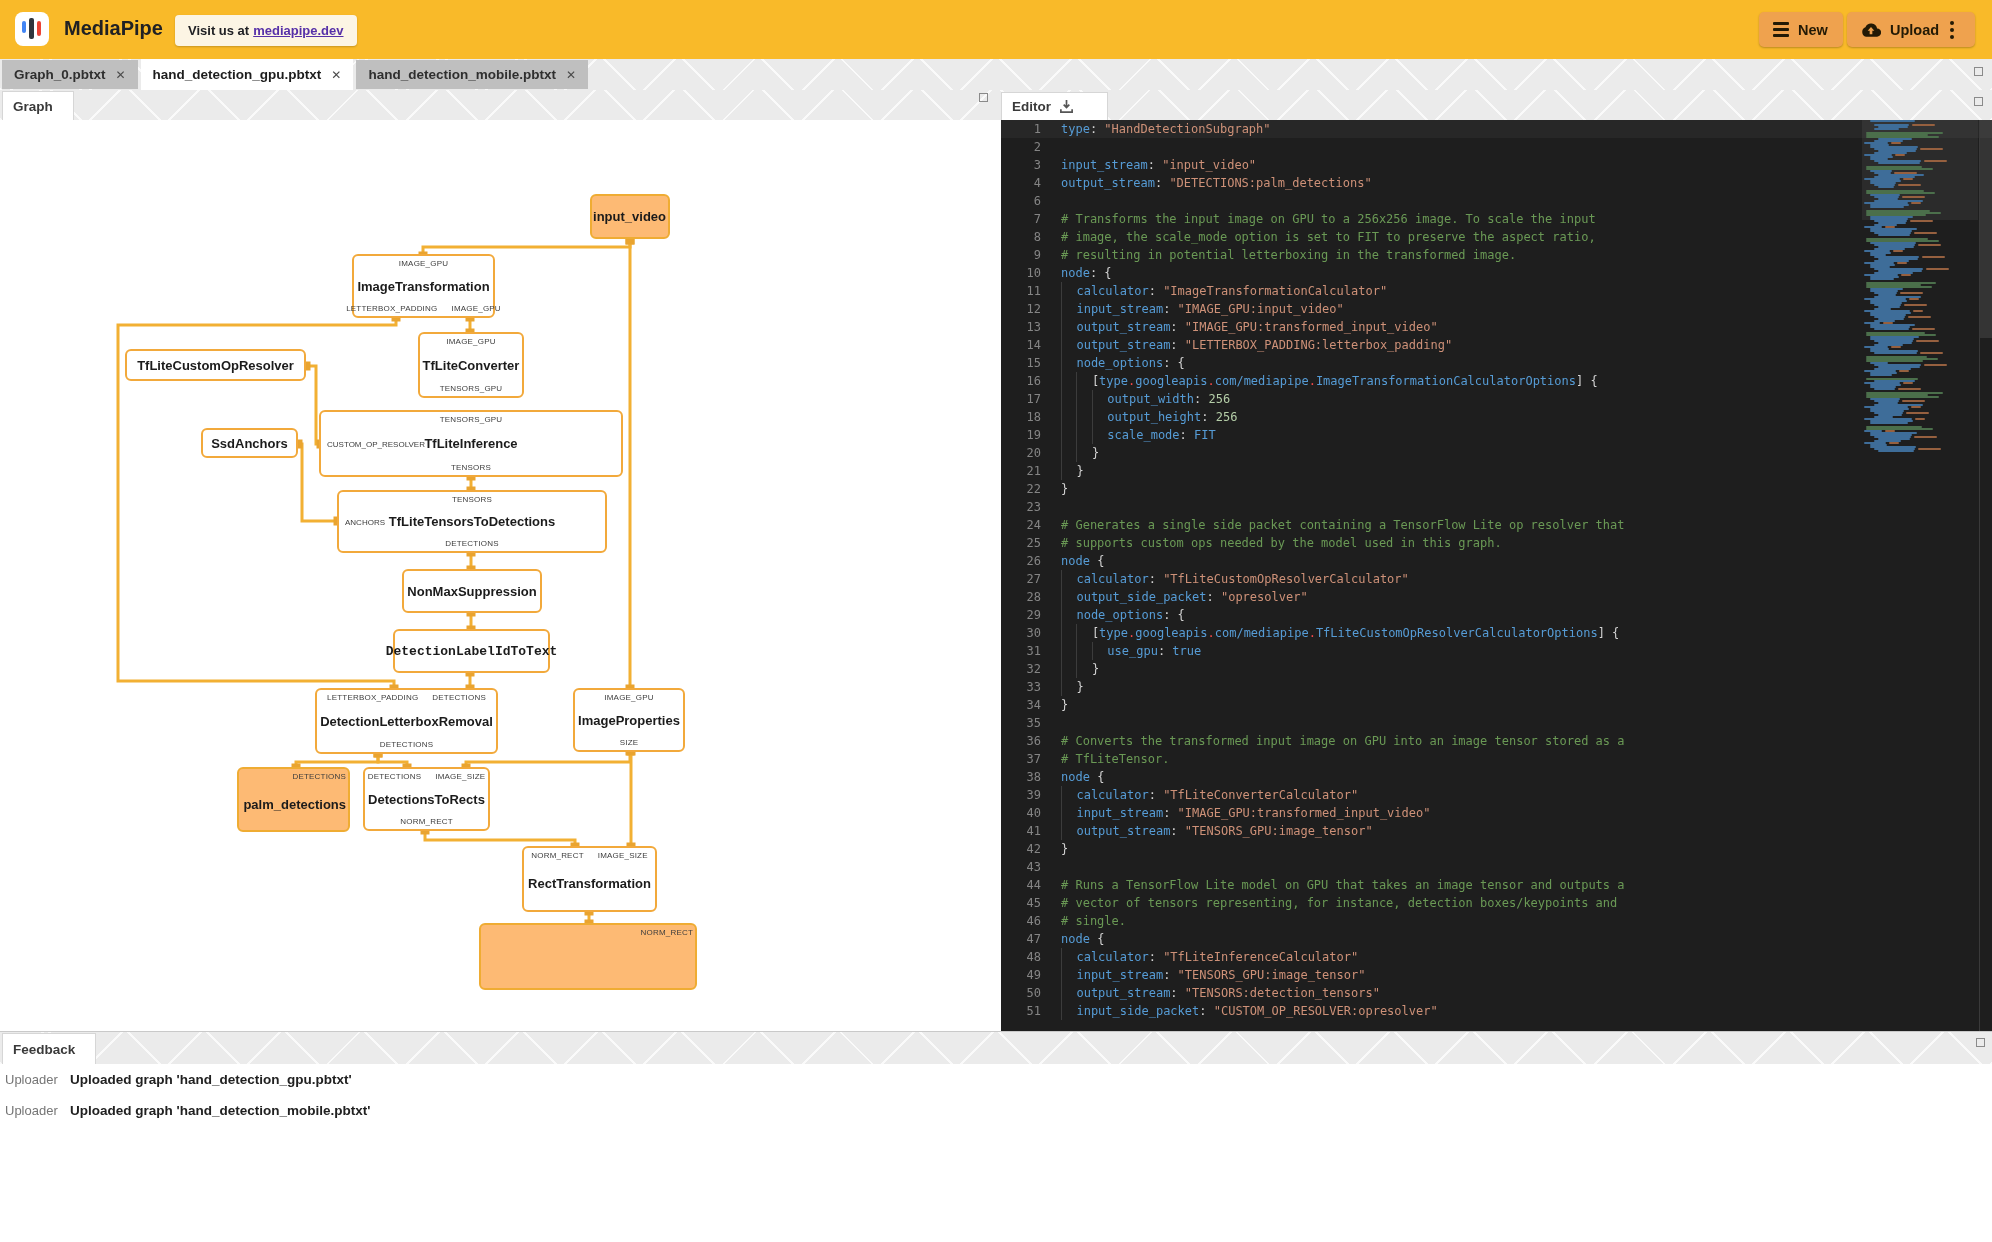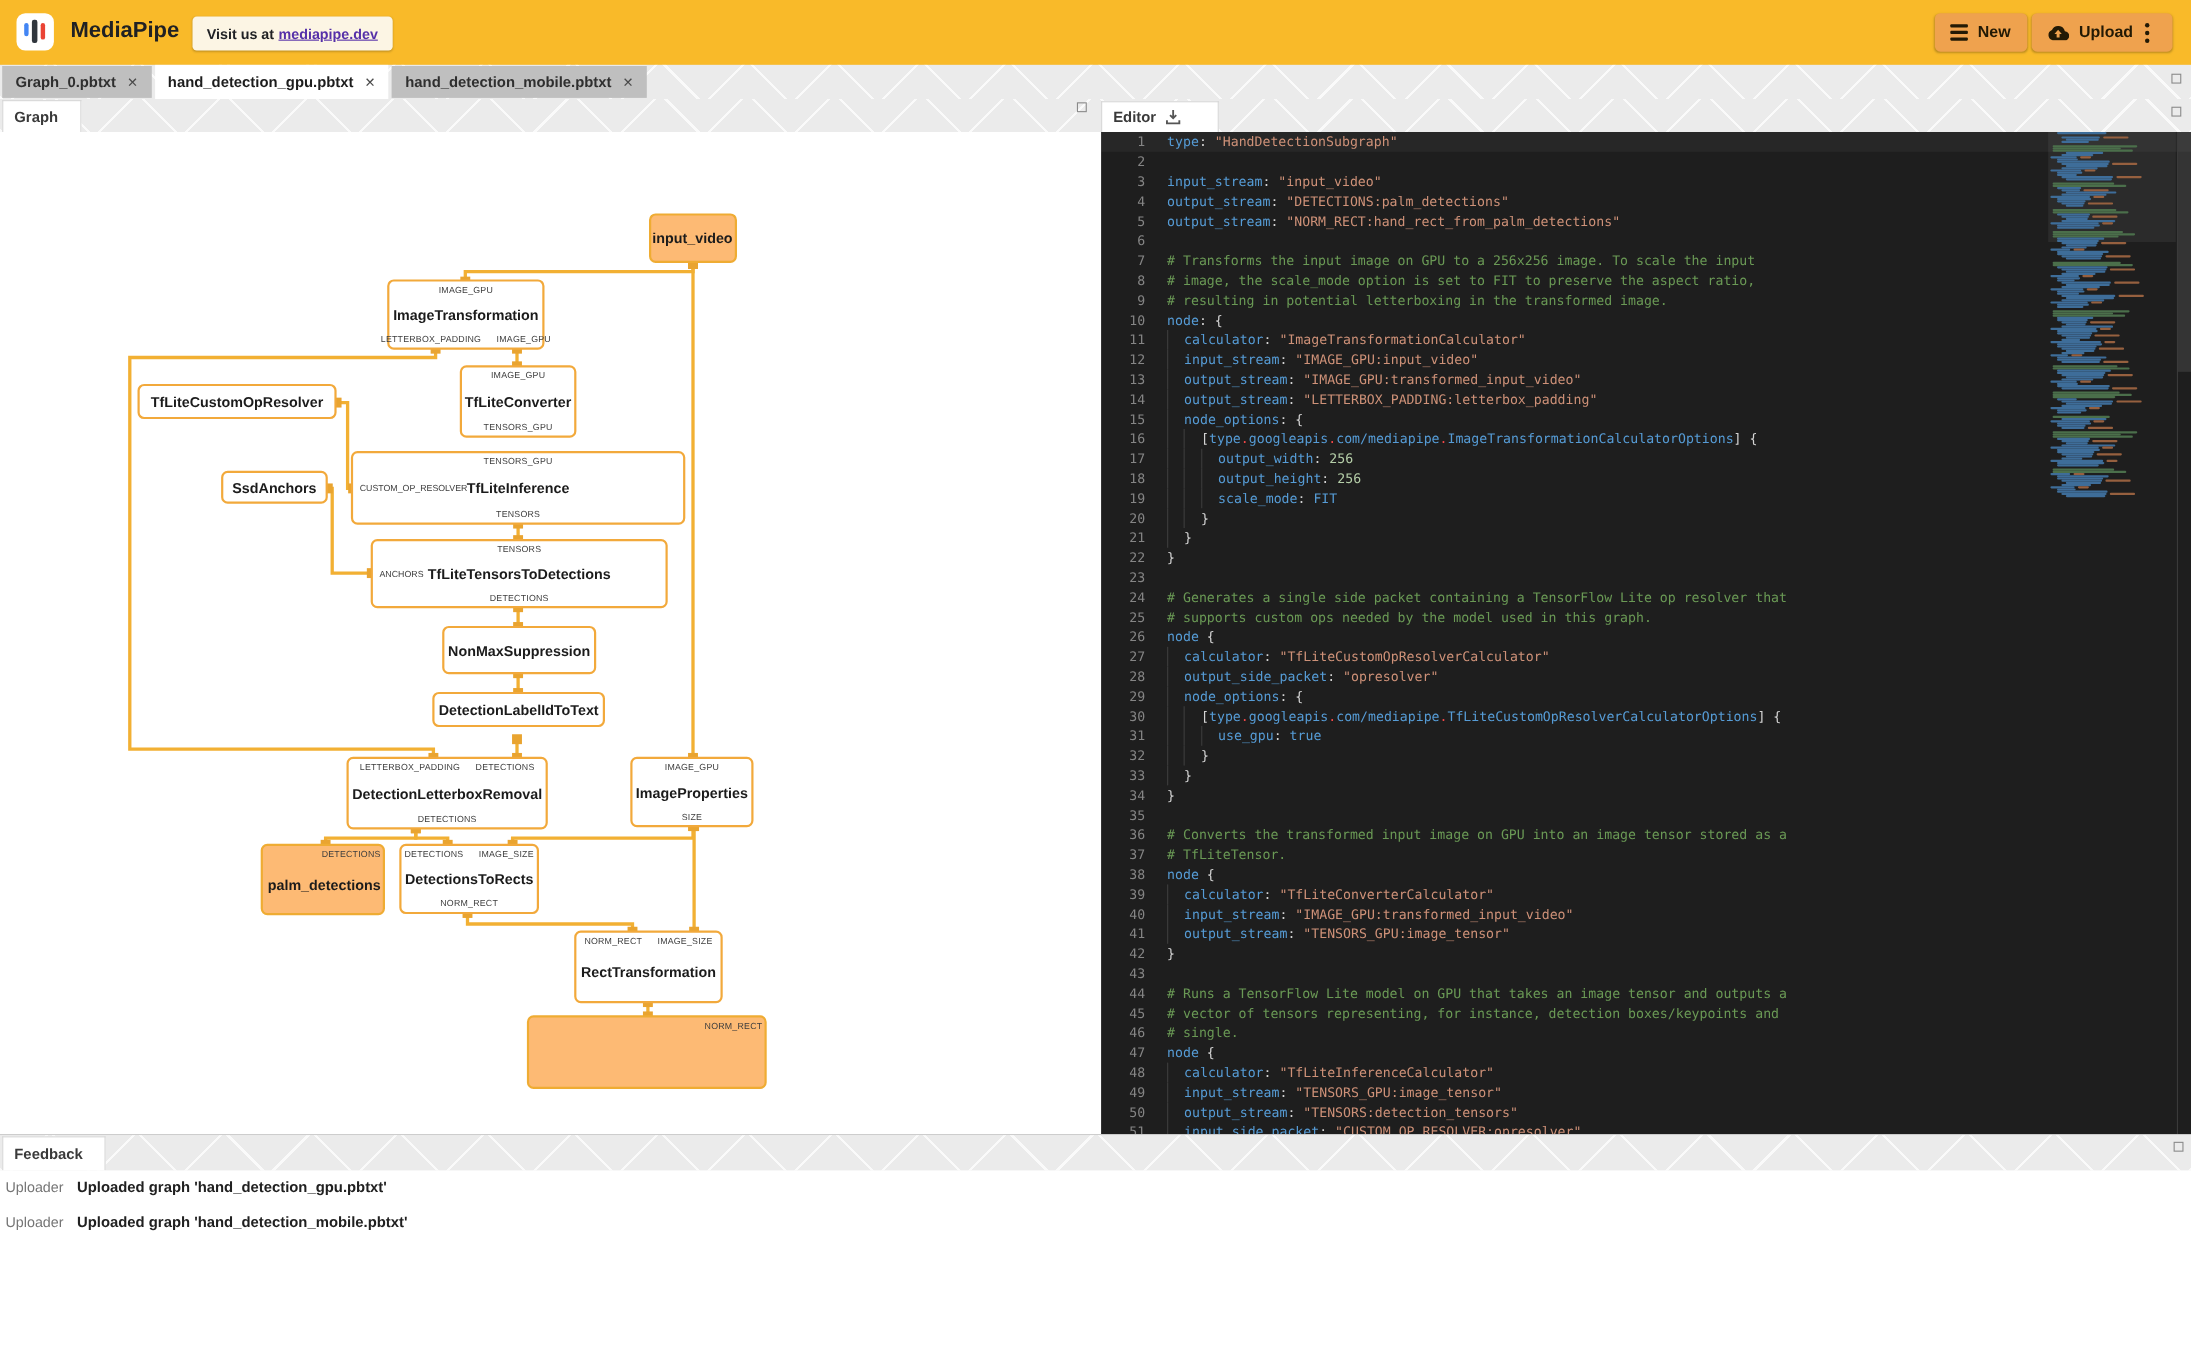--- a/index.html
+++ b/index.html
@@ -246,21 +246,21 @@
       </div>
       <div class="title">TfLiteTensorsToDetections</div>
       <div class="plabels bottom">
         <span>DETECTIONS</span>
       </div>
       <div class="leftlab">ANCHORS</div>
     </div>
     <div class="node" style="left: 402px; top: 449px; width: 140px; height: 44px;">
       <div class="title">NonMaxSuppression</div>
     </div>
-    <div class="node" style="left: 393px; top: 509px; width: 157px; height: 32px;">
+    <div class="node" style="left: 393px; top: 509px; width: 157px; height: 44px; font-family: Liberation Mono, monospace;">
       <div class="title">DetectionLabelIdToText</div>
     </div>
     <div class="node" style="left: 315px; top: 568px; width: 183px; height: 66px;">
       <div class="plabels top">
         <span>LETTERBOX_PADDING</span>
         <span>DETECTIONS</span>
       </div>
       <div class="title">DetectionLetterboxRemoval</div>
       <div class="plabels bottom">
         <span>DETECTIONS</span>
@@ -304,21 +304,20 @@
       </div>
     </div>
   </div>
 
 <div class="editor-pane" id="editorPane">
   <div id="codeLines">
       <div class="cl cur"><span class="ln">1</span><span class="tk-k">type</span><span class="tk-p">: </span><span class="tk-s">"HandDetectionSubgraph"</span></div>
       <div class="cl"><span class="ln">2</span></div>
       <div class="cl"><span class="ln">3</span><span class="tk-k">input_stream</span><span class="tk-p">: </span><span class="tk-s">"input_video"</span></div>
       <div class="cl"><span class="ln">4</span><span class="tk-k">output_stream</span><span class="tk-p">: </span><span class="tk-s">"DETECTIONS:palm_detections"</span></div>
-      <div class="cl"><span class="ln">5</span><span class="tk-k">output_stream</span><span class="tk-p">: </span><span class="tk-s">"NORM_RECT:hand_rect_from_palm_detections"</span></div>
       <div class="cl"><span class="ln">6</span></div>
       <div class="cl"><span class="ln">7</span><span class="tk-c"># Transforms the input image on GPU to a 256x256 image. To scale the input</span></div>
       <div class="cl"><span class="ln">8</span><span class="tk-c"># image, the scale_mode option is set to FIT to preserve the aspect ratio,</span></div>
       <div class="cl"><span class="ln">9</span><span class="tk-c"># resulting in potential letterboxing in the transformed image.</span></div>
       <div class="cl"><span class="ln">10</span><span class="tk-k">node</span><span class="tk-p">: {</span></div>
       <div class="cl"><span class="ln">11</span><span class="g"></span><span class="tk-k">calculator</span><span class="tk-p">: </span><span class="tk-s">"ImageTransformationCalculator"</span></div>
       <div class="cl"><span class="ln">12</span><span class="g"></span><span class="tk-k">input_stream</span><span class="tk-p">: </span><span class="tk-s">"IMAGE_GPU:input_video"</span></div>
       <div class="cl"><span class="ln">13</span><span class="g"></span><span class="tk-k">output_stream</span><span class="tk-p">: </span><span class="tk-s">"IMAGE_GPU:transformed_input_video"</span></div>
       <div class="cl"><span class="ln">14</span><span class="g"></span><span class="tk-k">output_stream</span><span class="tk-p">: </span><span class="tk-s">"LETTERBOX_PADDING:letterbox_padding"</span></div>
       <div class="cl"><span class="ln">15</span><span class="g"></span><span class="tk-k">node_options</span><span class="tk-p">: {</span></div>

